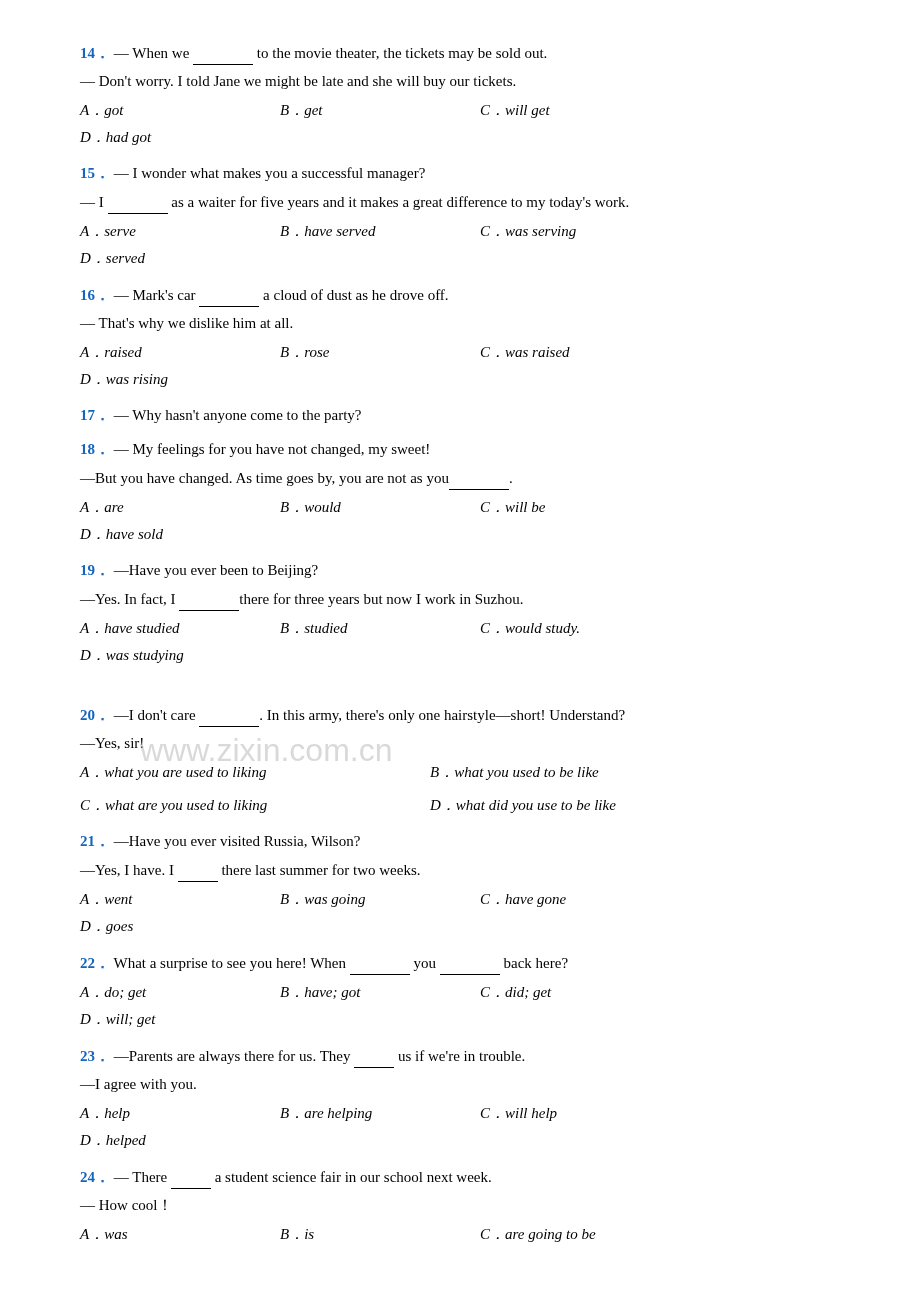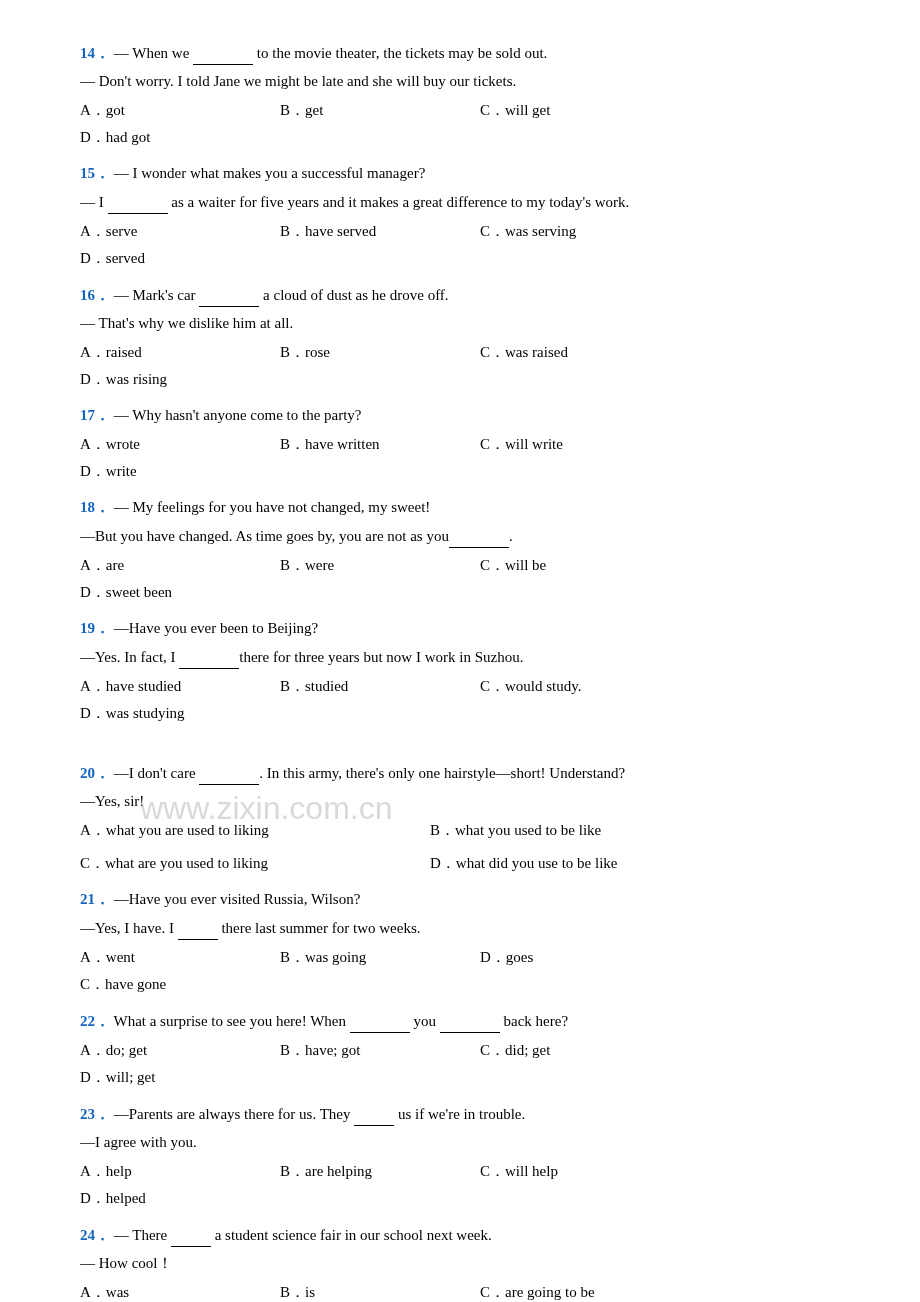--- a/index.html
+++ b/index.html
@@ -26,20 +26,21 @@
     }
     .question-line {
       margin-bottom: 4px;
       line-height: 1.6;
     }
     .options-line {
       display: flex;
       flex-wrap: wrap;
       margin-bottom: 6px;
       line-height: 1.8;
+      font-style: italic;
     }
     .option {
       min-width: 190px;
       margin-right: 10px;
     }
     .option-wide {
       min-width: 340px;
       margin-right: 10px;
     }
     .blank {
@@ -106,41 +107,35 @@
       <span class="option">C．was raised</span>
       <span class="option">D．was rising</span>
     </div>
   </div>
 
   <div class="question-block">
     <div class="question-line">
       <span class="question-number">17．</span>
       — Why hasn't anyone come to the party?
     </div>
-    <div class="options-line">
-      <span class="option">A．wrote</span>
-      <span class="option">B．have written</span>
-      <span class="option">C．will write</span>
-      <span class="option">D．write</span>
-    </div>
   </div>
 
   <div class="question-block">
     <div class="question-line">
       <span class="question-number">18．</span>
       — My feelings for you have not changed, my sweet!
     </div>
     <div class="question-line">
       —But you have changed. As time goes by, you are not as you<span class="blank">&nbsp;&nbsp;&nbsp;&nbsp;&nbsp;&nbsp;</span>.
     </div>
     <div class="options-line">
       <span class="option">A．are</span>
-      <span class="option">B．were</span>
+      <span class="option">B．would</span>
       <span class="option">C．will be</span>
-      <span class="option">D．sweet been</span>
+      <span class="option">D．have sold</span>
     </div>
   </div>
 
   <div class="question-block">
     <div class="question-line">
       <span class="question-number">19．</span>
       —Have you ever been to Beijing?
     </div>
     <div class="question-line">
       —Yes. In fact, I <span class="blank">&nbsp;&nbsp;&nbsp;&nbsp;&nbsp;&nbsp;&nbsp;</span>there for three years but now I work in Suzhou.
@@ -176,22 +171,22 @@
     <div class="question-line">
       <span class="question-number">21．</span>
       —Have you ever visited Russia, Wilson?
     </div>
     <div class="question-line">
       —Yes, I have. I <span class="blank-sm">&nbsp;&nbsp;&nbsp;&nbsp;&nbsp;</span> there last summer for two weeks.
     </div>
     <div class="options-line">
       <span class="option">A．went</span>
       <span class="option">B．was going</span>
+      <span class="option">C．have gone</span>
       <span class="option">D．goes</span>
-      <span class="option">C．have gone</span>
     </div>
   </div>
 
   <div class="question-block">
     <div class="question-line">
       <span class="question-number">22．</span>
       What a surprise to see you here! When <span class="blank">&nbsp;&nbsp;&nbsp;&nbsp;&nbsp;&nbsp;</span> you <span class="blank">&nbsp;&nbsp;&nbsp;&nbsp;&nbsp;&nbsp;</span> back here?
     </div>
     <div class="options-line">
       <span class="option">A．do; get</span>

